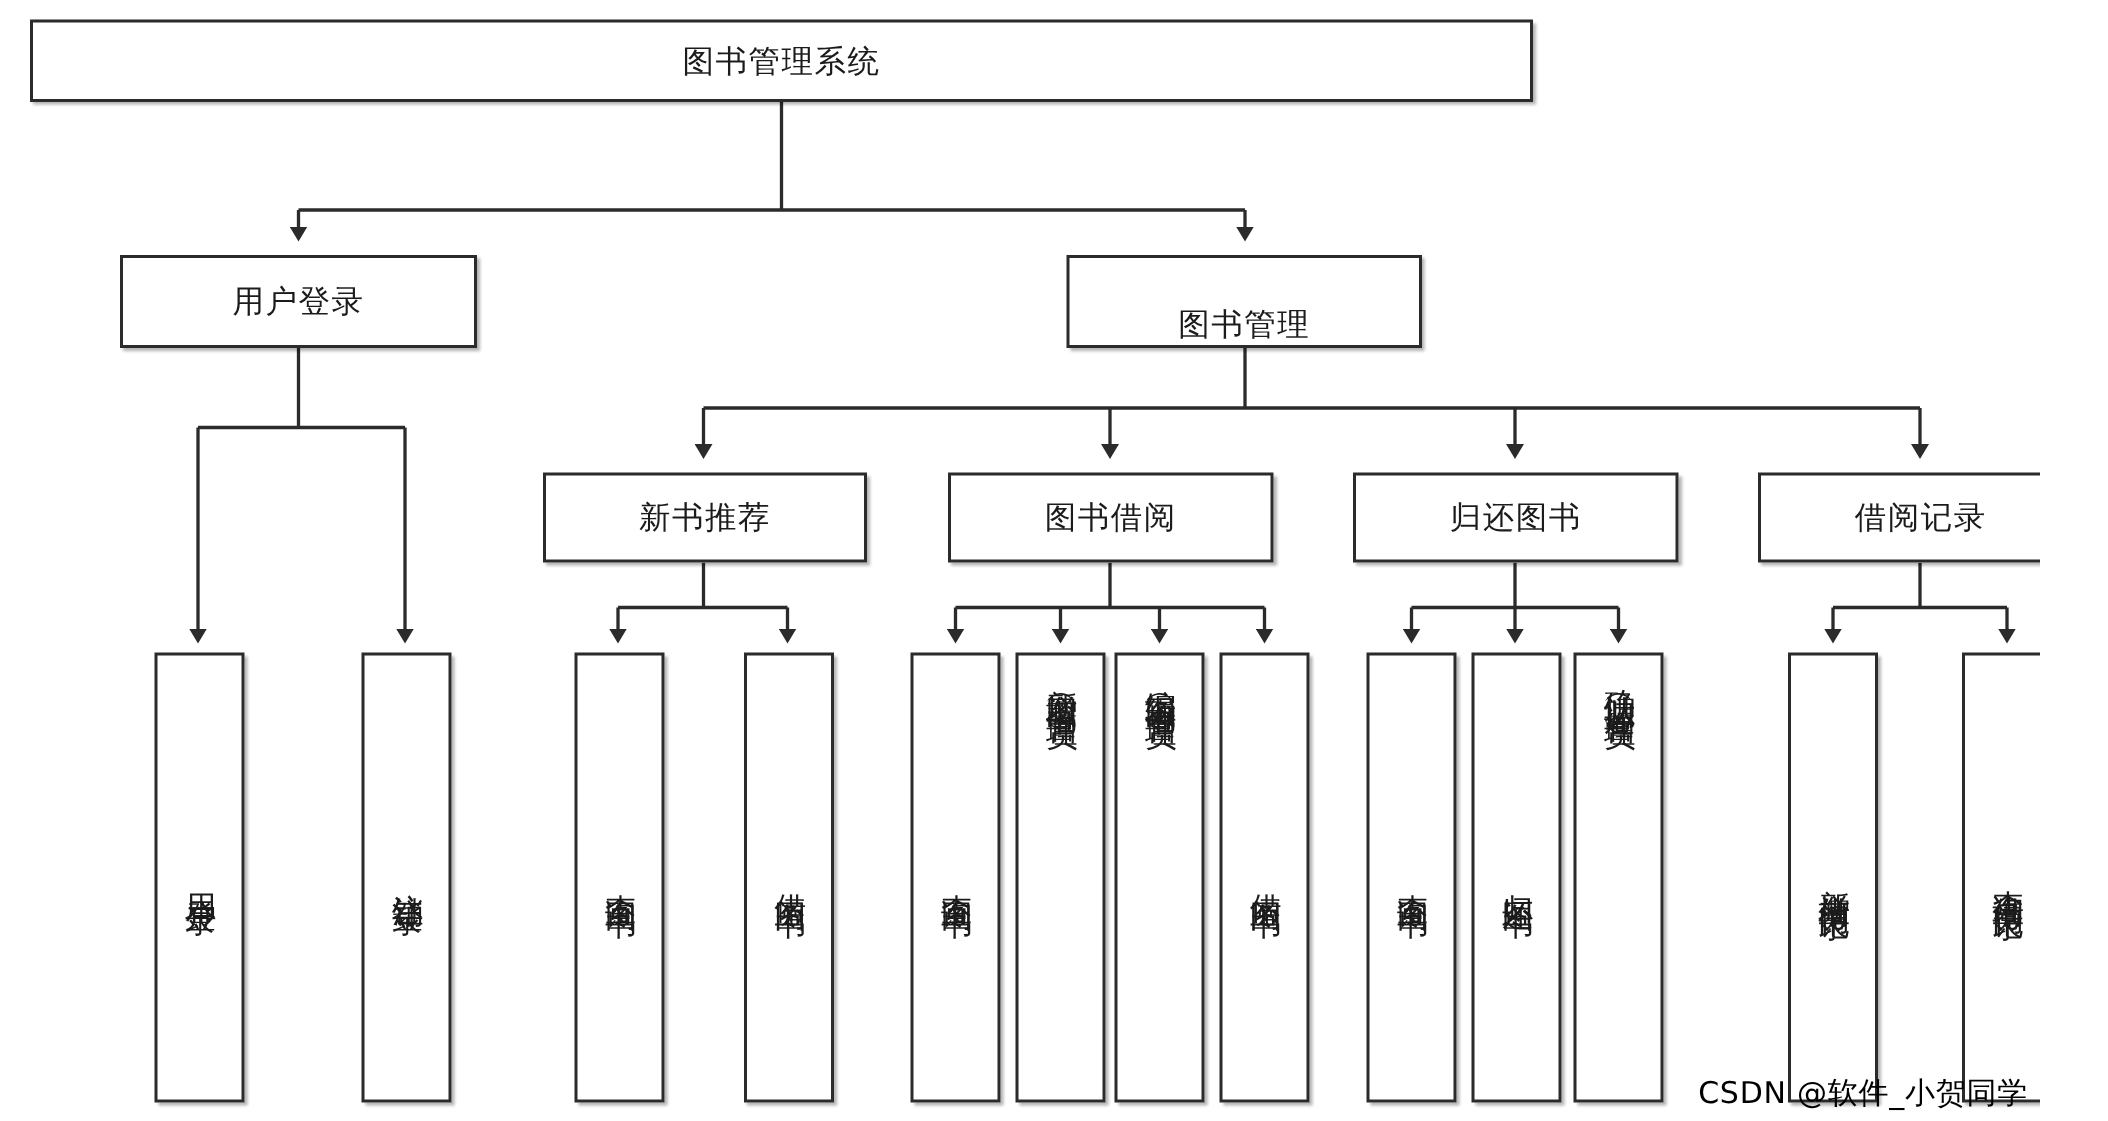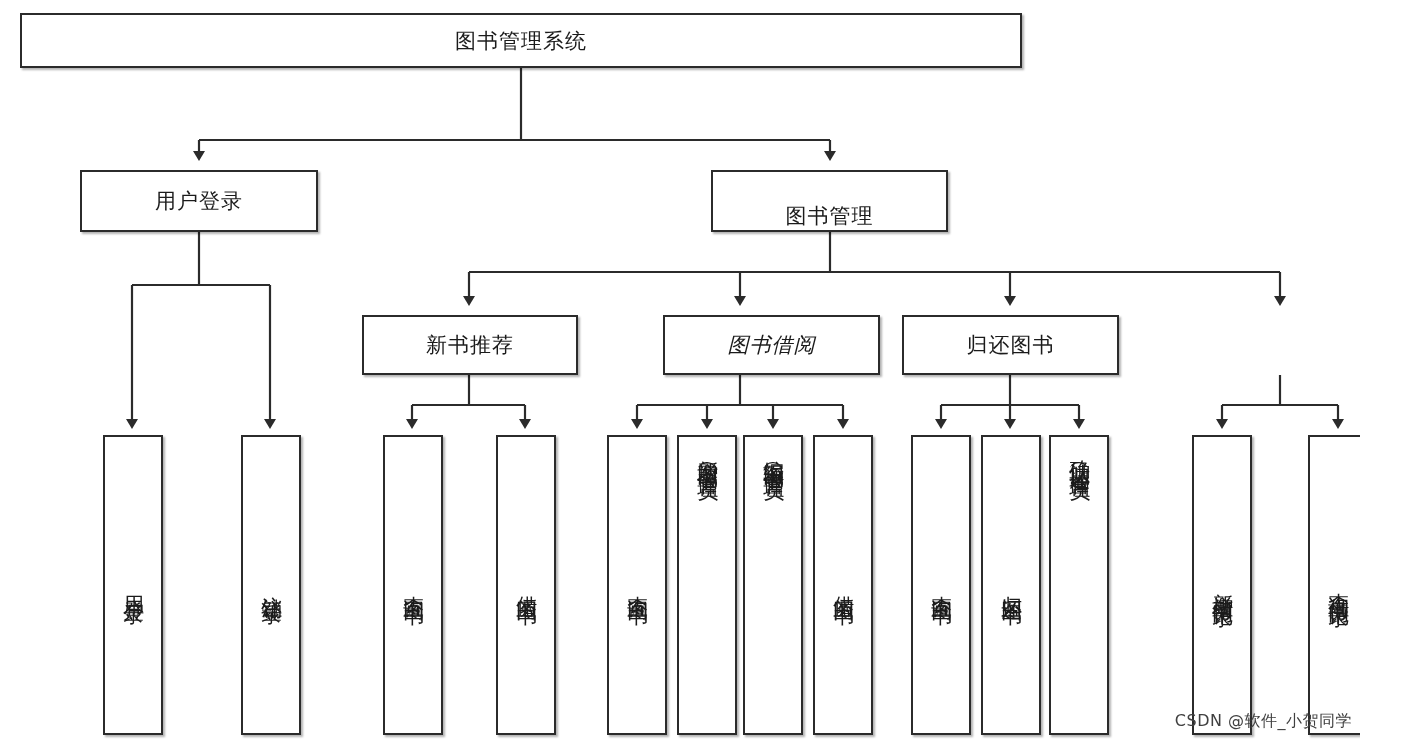--- a/index.html
+++ b/index.html
@@ -54,23 +54,23 @@
     letter-spacing: 3px;
     white-space: nowrap;
     text-align: center;
   }
   .node.v.top .vtext {
     align-self: flex-start;
   }
   .watermark {
     position: absolute;
     right: 8px;
-    bottom: 15px;
-    font-size: 16px;
-    color: #404040;
+    bottom: 5px;
+    font-size: 20px;
+    color: #000000;
     letter-spacing: 0.5px;
     white-space: nowrap;
     font-family: "DejaVu Sans", "Liberation Sans", sans-serif;
   }
 </style>
 </head>
 <body>
 
 <div id="canvas">
 
@@ -131,25 +131,28 @@
   <div class="node h" style="left:80px; top:170px; width:238px; height:62px;">
     <span>用户登录</span>
   </div>
   <div class="node h" style="left:711px; top:170px; width:237px; height:62px;align-items:flex-end;">
     <span>图书管理</span>
   </div>
 
   <div class="node h" style="left:362px; top:315px; width:216px; height:60px;">
     <span>新书推荐</span>
   </div>
-  <div class="node h" style="left:663px; top:315px; width:217px; height:60px;font-style:italic;">
+  <div class="node h" style="left:632px; top:315px; width:217px; height:60px;">
     <span>图书借阅</span>
   </div>
   <div class="node h" style="left:902px; top:315px; width:217px; height:60px;">
     <span>归还图书</span>
+  </div>
+  <div class="node h" style="left:1172px; top:315px; width:217px; height:60px;">
+    <span>借阅记录</span>
   </div>
 
   <div class="node v" style="left:103px; top:435px; width:60px; height:300px;">
     <span class="vtext">用户登录</span>
   </div>
   <div class="node v" style="left:241px; top:435px; width:60px; height:300px;">
     <span class="vtext">注销登录</span>
   </div>
 
   <div class="node v" style="left:383px; top:435px; width:60px; height:300px;">

